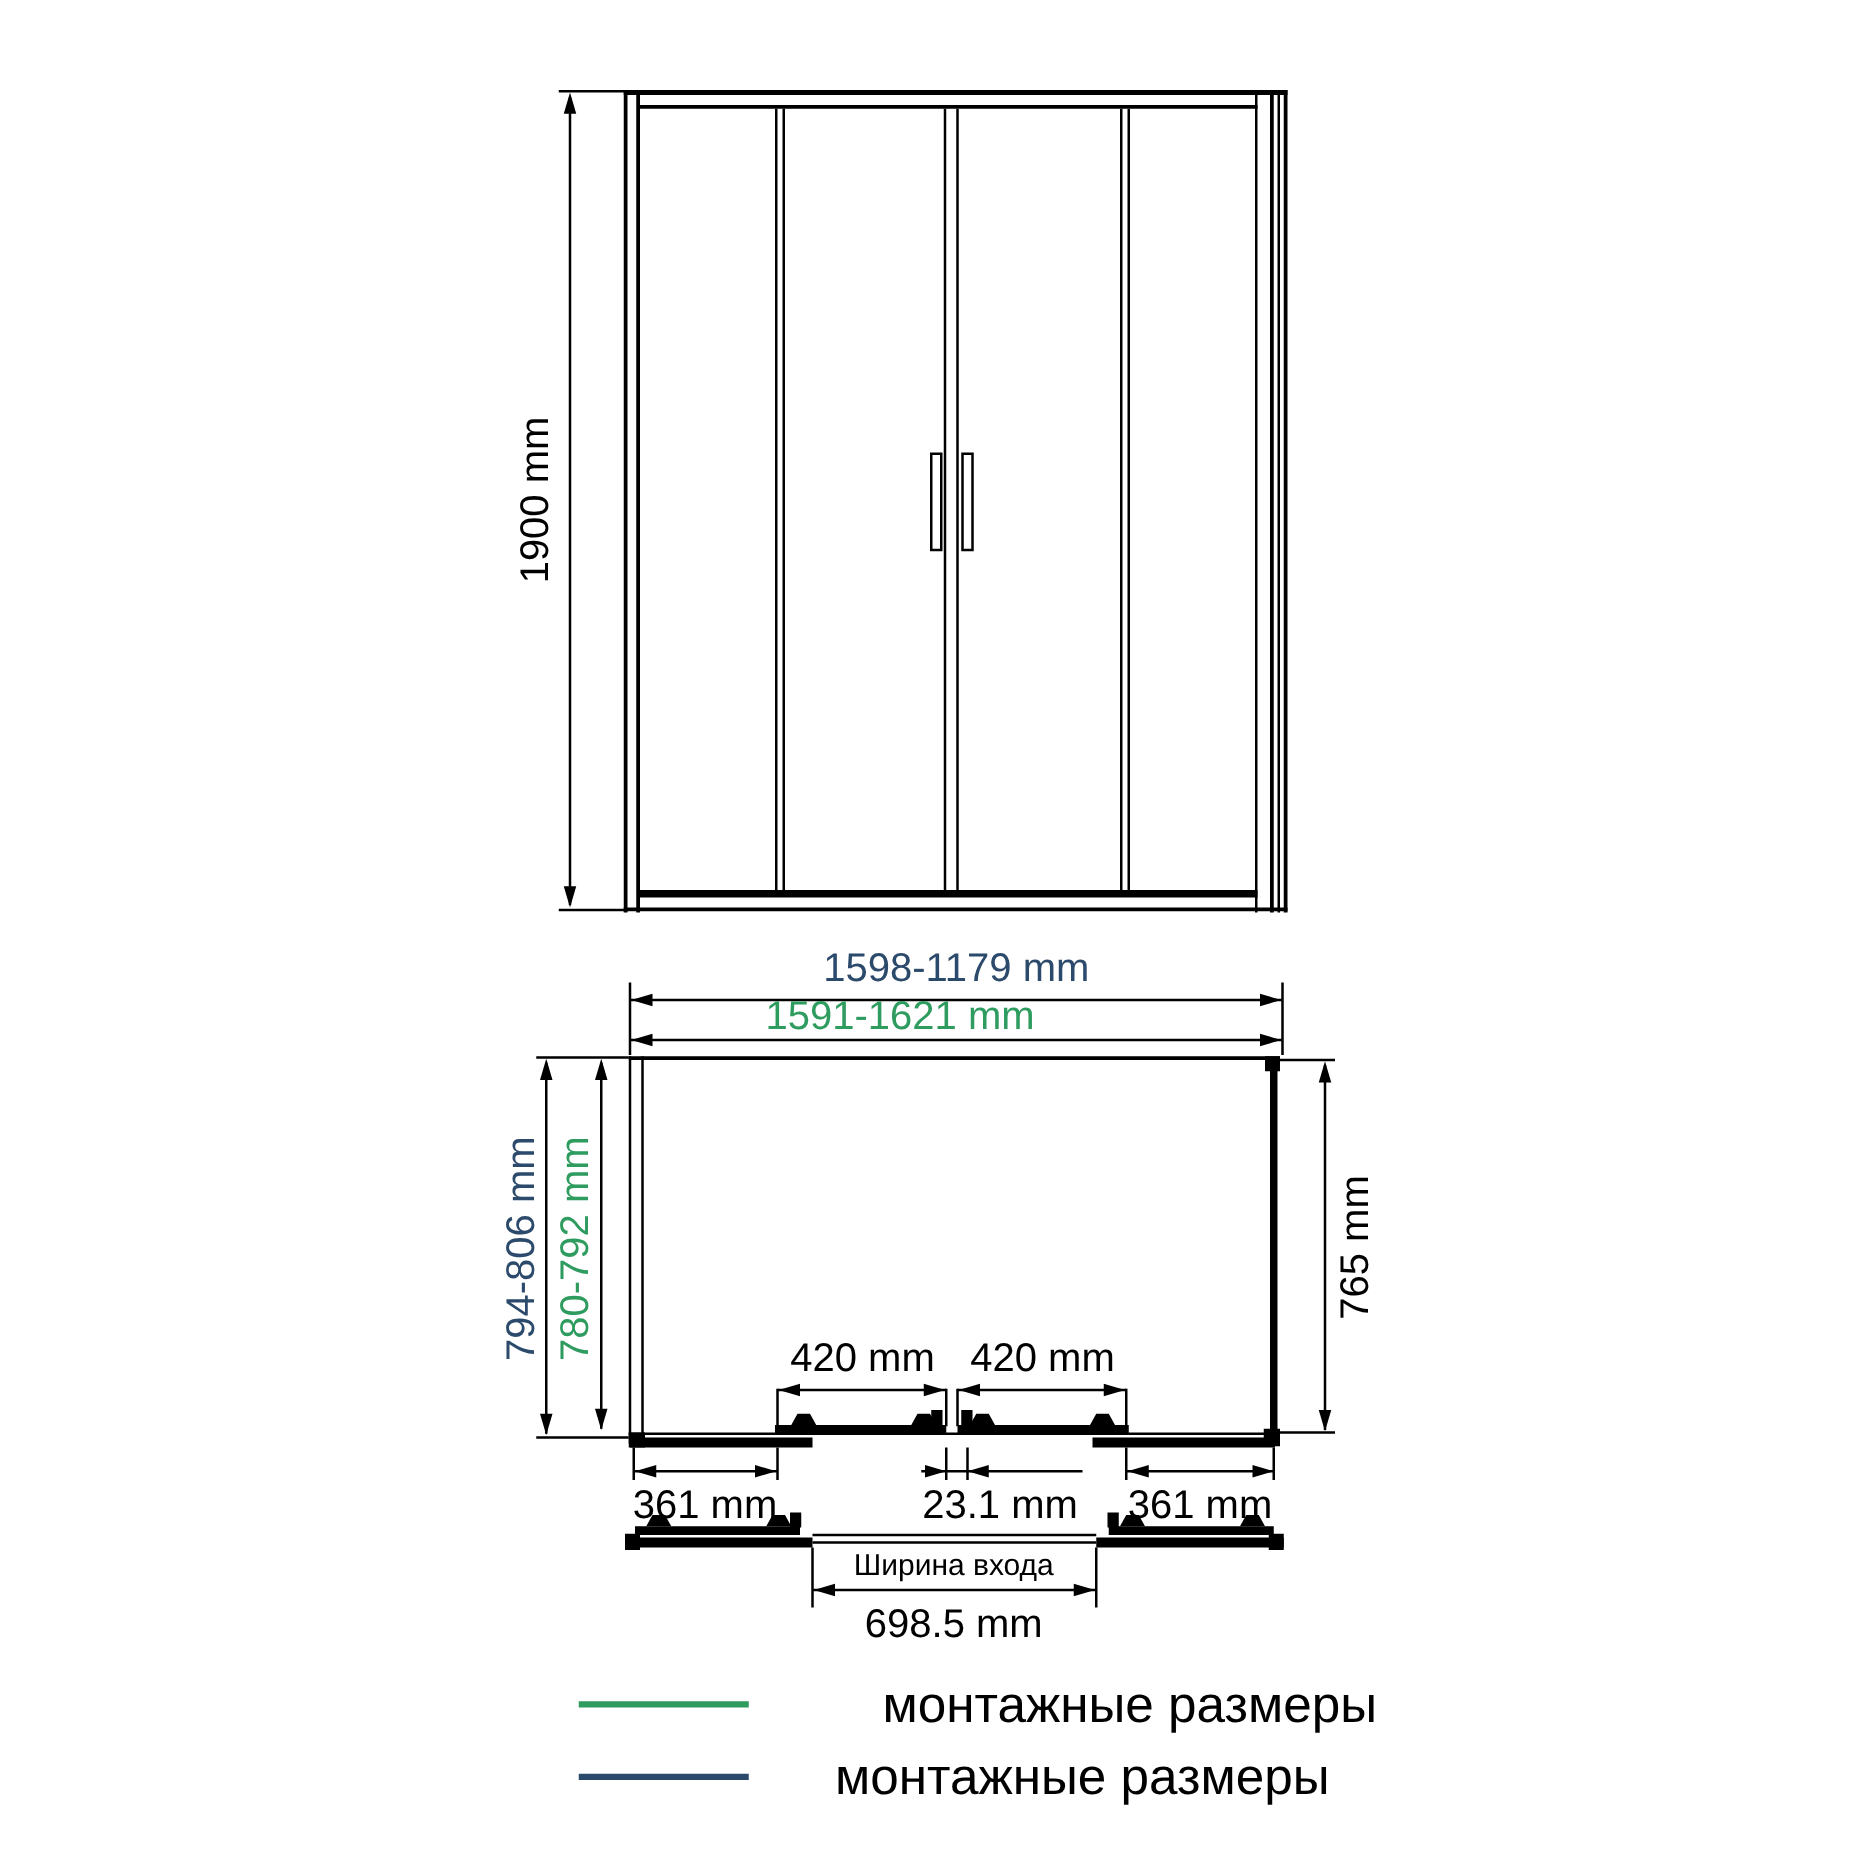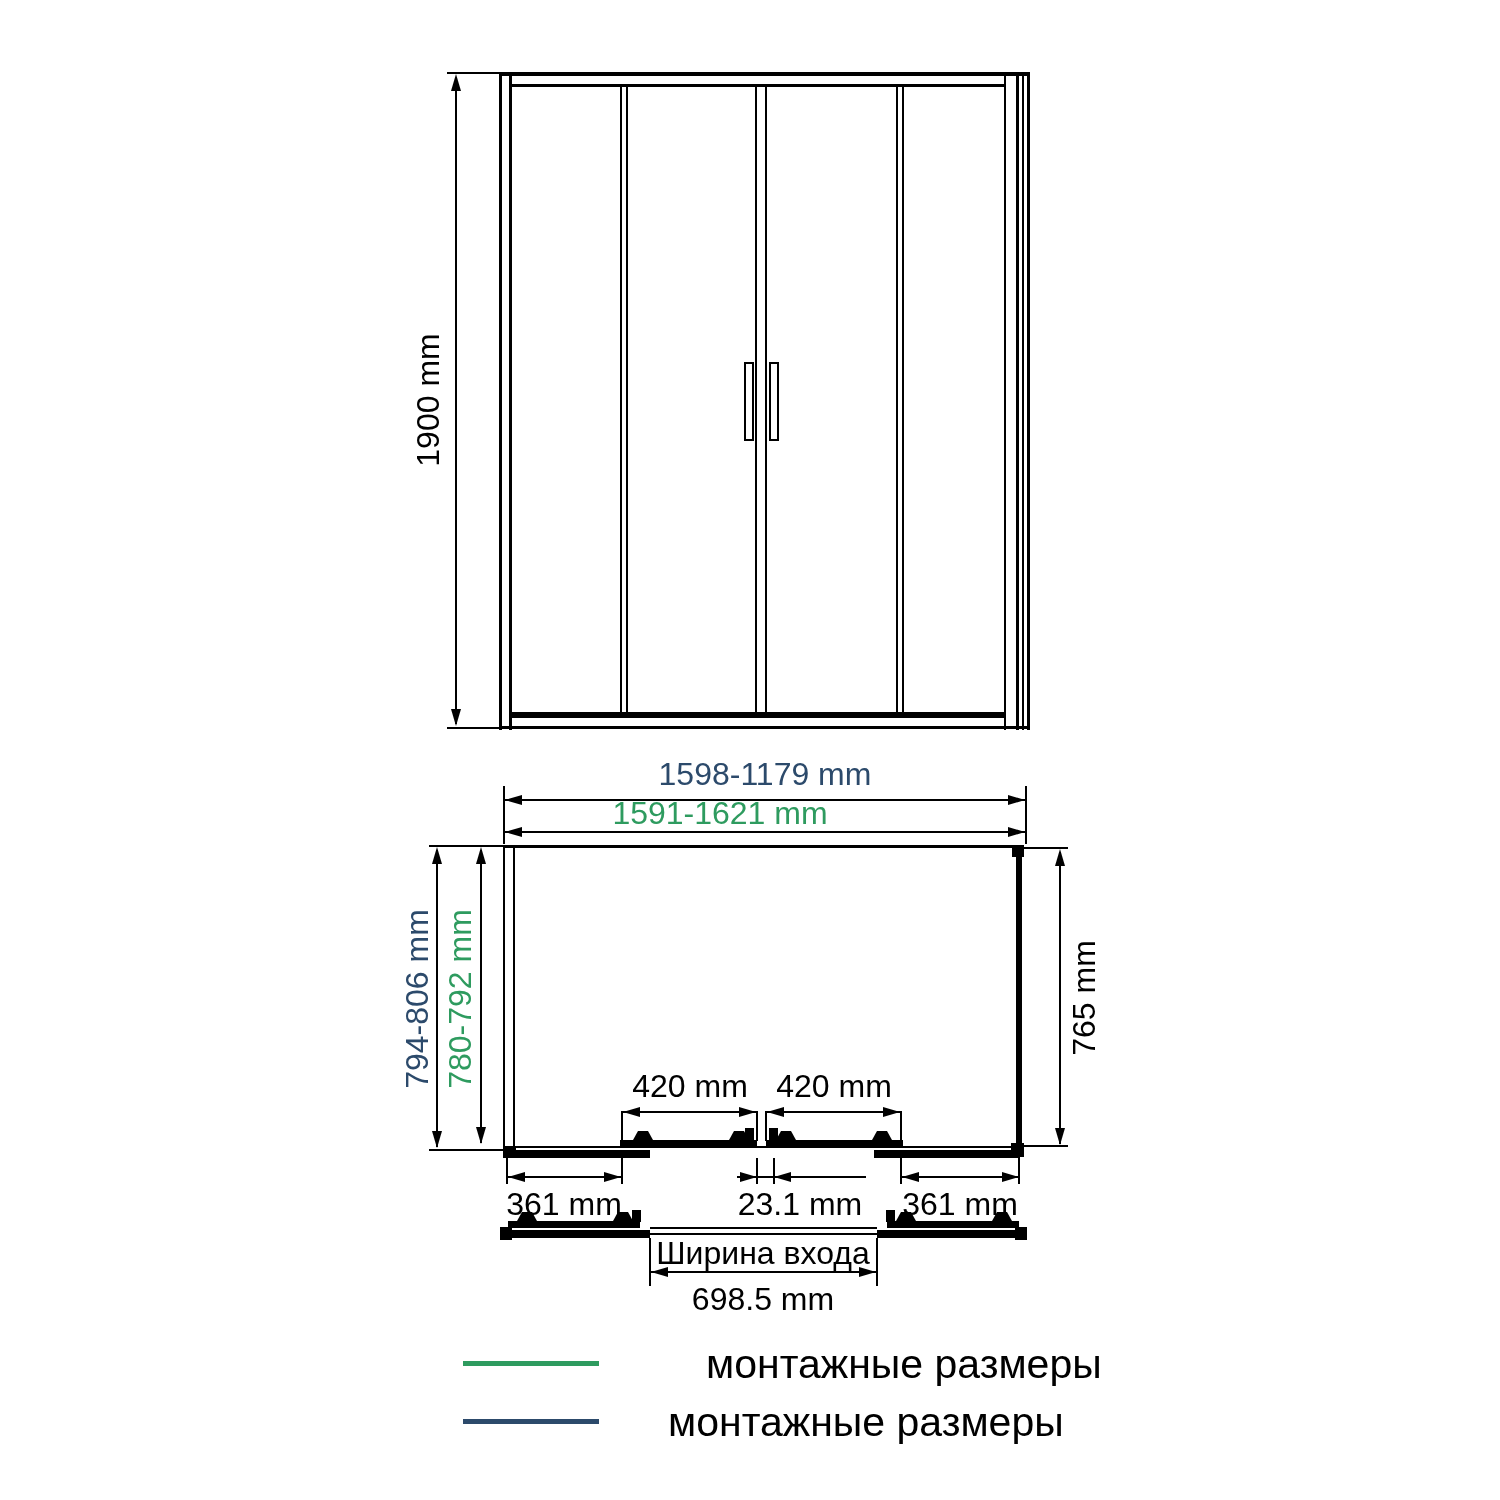--- a/index.html
+++ b/index.html
@@ -16,21 +16,21 @@
   .ar-r{border-top:5px solid transparent;border-bottom:5px solid transparent;border-left:17px solid #000;}
   .ar-u{border-left:5px solid transparent;border-right:5px solid transparent;border-bottom:17px solid #000;}
   .ar-d{border-left:5px solid transparent;border-right:5px solid transparent;border-top:17px solid #000;}
   
   .roller{position:absolute;width:10px;height:0;border-bottom:9px solid #000;border-left:5px solid transparent;border-right:5px solid transparent;}
   
   .lbl{position:absolute;white-space:nowrap;color:#000;font-size:32px;transform:translate(-50%,-50%);}
   .lbl.rot{transform:translate(-50%,-50%) rotate(-90deg);}
   .navy{color:#2c4a6b;}
   .green{color:#2e9b5f;}
-  .small{font-size:32px;}
+  .small{font-size:24px;}
   .legend-label{position:absolute;white-space:nowrap;color:#000;font-size:41px;transform:translate(0,-50%);}
   .handle{position:absolute;border:2px solid #000;background:#fff;}
   .sq{position:absolute;background:#000;}
 </style>
 </head>
 <body>
 
 <div id="canvas">
 
   <div>

